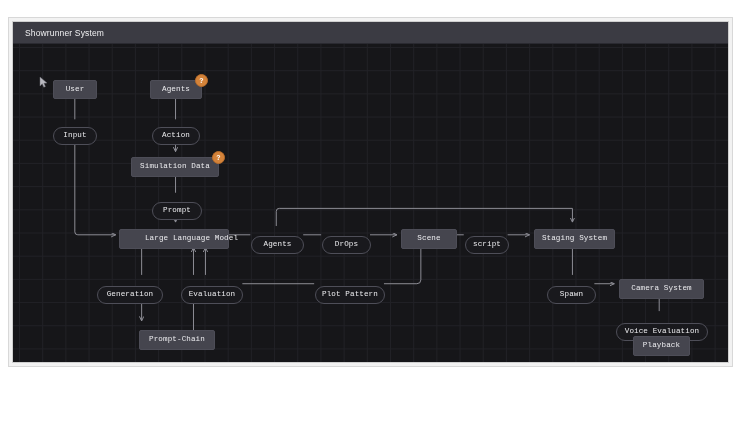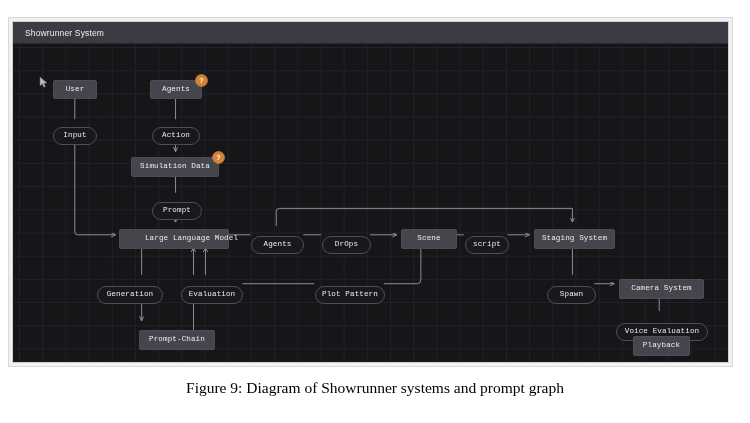--- a/index.html
+++ b/index.html
@@ -262,15 +262,14 @@
             <div class="node box" style="left: 606px; top: 235px; width: 85px; height: 20px;">Camera System</div>
             <div class="node pill" style="left: 603px; top: 273px; width: 92px; height: 18px;">Voice Evaluation</div>
             <div class="node box" style="left: 126px; top: 286px; width: 76px; height: 20px;">Prompt-Chain</div>
             <div class="node box" style="left: 620px; top: 292px; width: 57px; height: 20px;">Playback</div>
           </div>
 
       </div>
     </div>
   </div>
 
-  <div id="figure-caption">Figure 9: Diagram of Showrunner systems and prompt graph</div>
 
 </div>
 
 </body></html>

